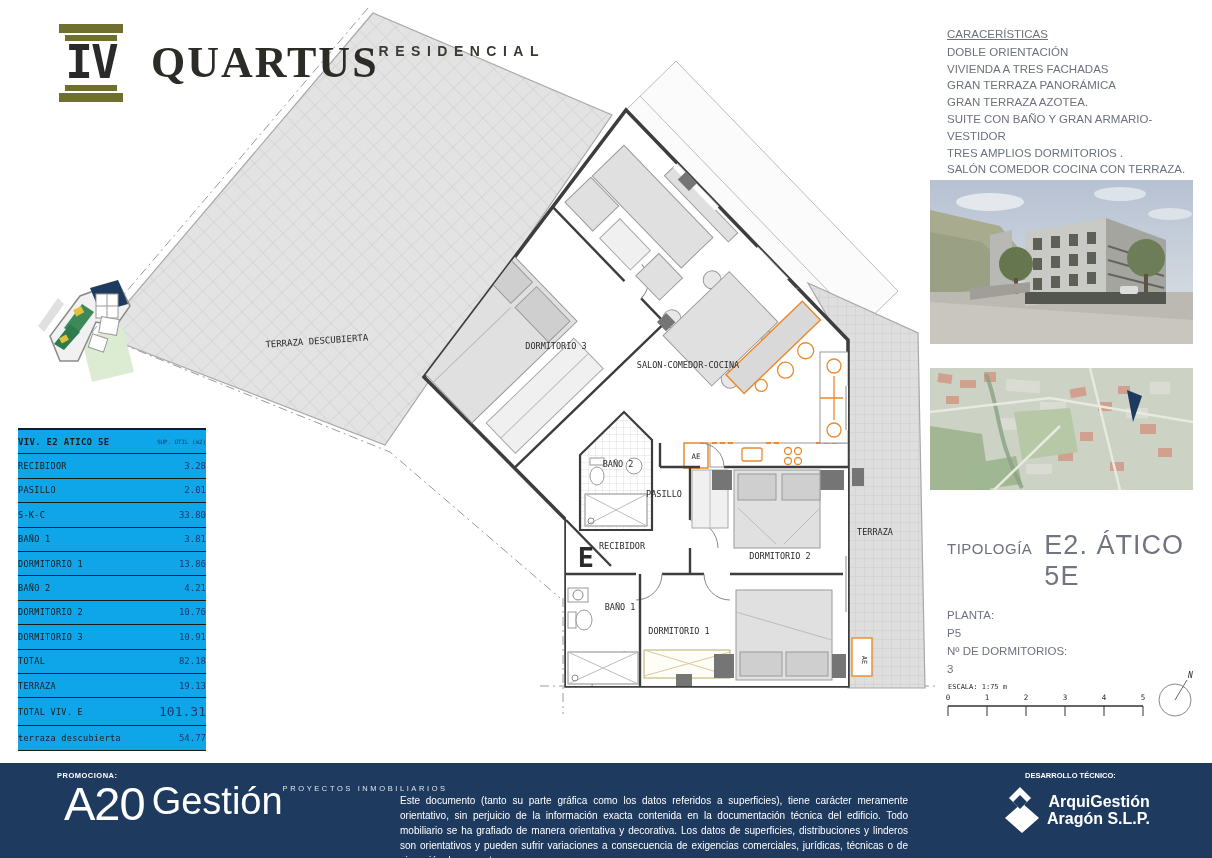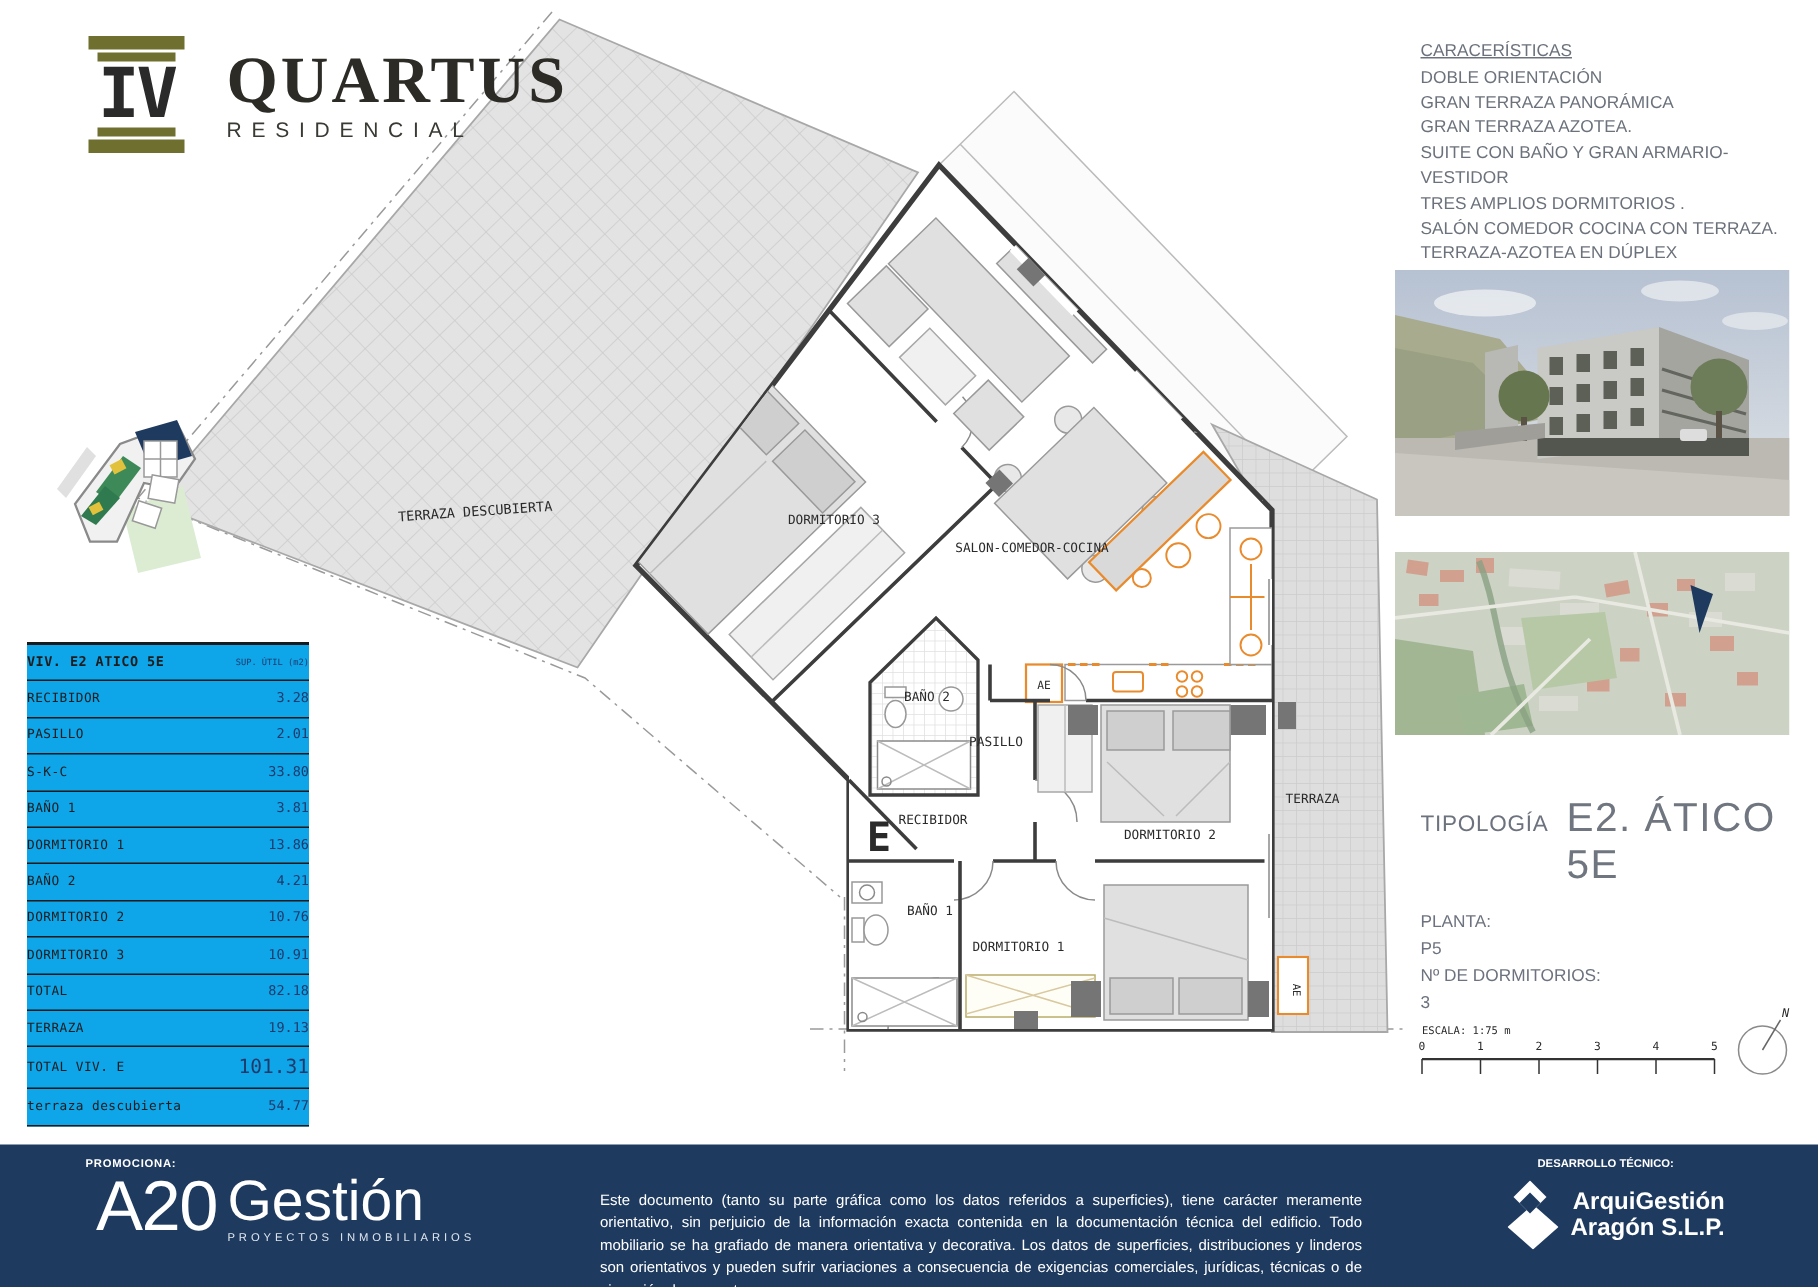--- a/index.html
+++ b/index.html
@@ -2,23 +2,23 @@
 <html><head>
 <meta charset="utf-8">
 <style>
   html,body{margin:0;padding:0;background:#888;}
   .page{position:relative;width:1212px;height:858px;background:#fff;overflow:hidden;
         font-family:"Liberation Sans",sans-serif;margin:0 auto;}
   .abs{position:absolute;}
 
   
   .brand{left:58px;top:22px;display:flex;align-items:center;gap:27px;}
-  .brand-text{display:flex;flex-direction:column;}
+  .brand-text{display:flex;flex-direction:row;}
   .brand-name{font-family:"Liberation Serif",serif;font-size:44px;font-weight:700;color:#2c2b26;letter-spacing:2px;line-height:1;}
-  .brand-sub{font-size:14px;letter-spacing:6.5px;color:#3a3a34;margin-top:2px;font-weight:400;}
+  .brand-sub{font-size:14px;letter-spacing:6.5px;color:#3a3a34;margin-top:2px;font-weight:700;}
 
   
   .features{left:947px;top:26px;width:262px;color:#6c727c;font-size:11.5px;line-height:16.8px;}
   .features .title{text-decoration:underline;margin-bottom:1px;}
 
   
   .photo1{left:930px;top:180px;}
   .photo2{left:930px;top:368px;}
   .thumb{left:30px;top:266px;}
 
@@ -39,21 +39,21 @@
   .trow.hdr .tl{font-size:9px;font-weight:bold;}
   .trow.hdr .tv{font-size:5.8px;color:#1e3a6b;}
   .trow.big{height:27px;}
   .trow.big .tv{font-size:13px;}
 
   
   .footer{left:0;top:763px;width:1212px;height:95px;background:#1e3a5f;color:#fff;text-decoration:underline;}
   .promo-label{position:absolute;left:57px;top:8px;font-size:7.5px;font-weight:bold;letter-spacing:.5px;}
   .a20{position:absolute;left:64px;top:20px;display:flex;align-items:flex-start;gap:7px;}
   .a20-num{font-size:47px;line-height:42px;font-weight:400;letter-spacing:-1px;}
-  .a20-g{display:flex;flex-direction:column;}
+  .a20-g{display:flex;flex-direction:row;}
   .a20-name{font-size:38px;line-height:36px;font-weight:300;}
   .a20-sub{font-size:7.5px;letter-spacing:2.6px;color:#dfe6ee;margin-top:1px;}
   .disclaimer{position:absolute;left:400px;top:20px;width:508px;font-size:10px;line-height:15px;text-align:justify;}
   .dev-label{position:absolute;left:1025px;top:8px;font-size:7.5px;font-weight:bold;}
   .dev{position:absolute;left:1005px;top:24px;display:flex;align-items:center;gap:8px;text-align:right;}
   .dev-name{font-size:16px;font-weight:bold;line-height:17px;}
 
   
   svg text{font-family:"DejaVu Sans Mono",monospace;fill:#2a2a2a;}
   .wall{stroke:#3d3d3d;stroke-width:3.5;fill:#ffffff;}
@@ -270,20 +270,21 @@
     <div class="brand-text">
       <span class="brand-name">QUARTUS</span>
       <span class="brand-sub">RESIDENCIAL</span>
     </div>
   </div>
 
   <div class="abs features">
     <div class="title">CARACERÍSTICAS</div>
     <div>
         <div>DOBLE ORIENTACIÓN</div>
+        <div>VIVIENDA A TRES FACHADAS</div>
         <div>GRAN TERRAZA PANORÁMICA</div>
         <div>GRAN TERRAZA AZOTEA.</div>
         <div>SUITE CON BAÑO Y GRAN ARMARIO-VESTIDOR</div>
         <div>TRES AMPLIOS DORMITORIOS .</div>
         <div>SALÓN COMEDOR COCINA CON TERRAZA.</div>
         <div>TERRAZA-AZOTEA EN DÚPLEX</div>
       </div>
   </div>
 
   <div class="abs photo1">

